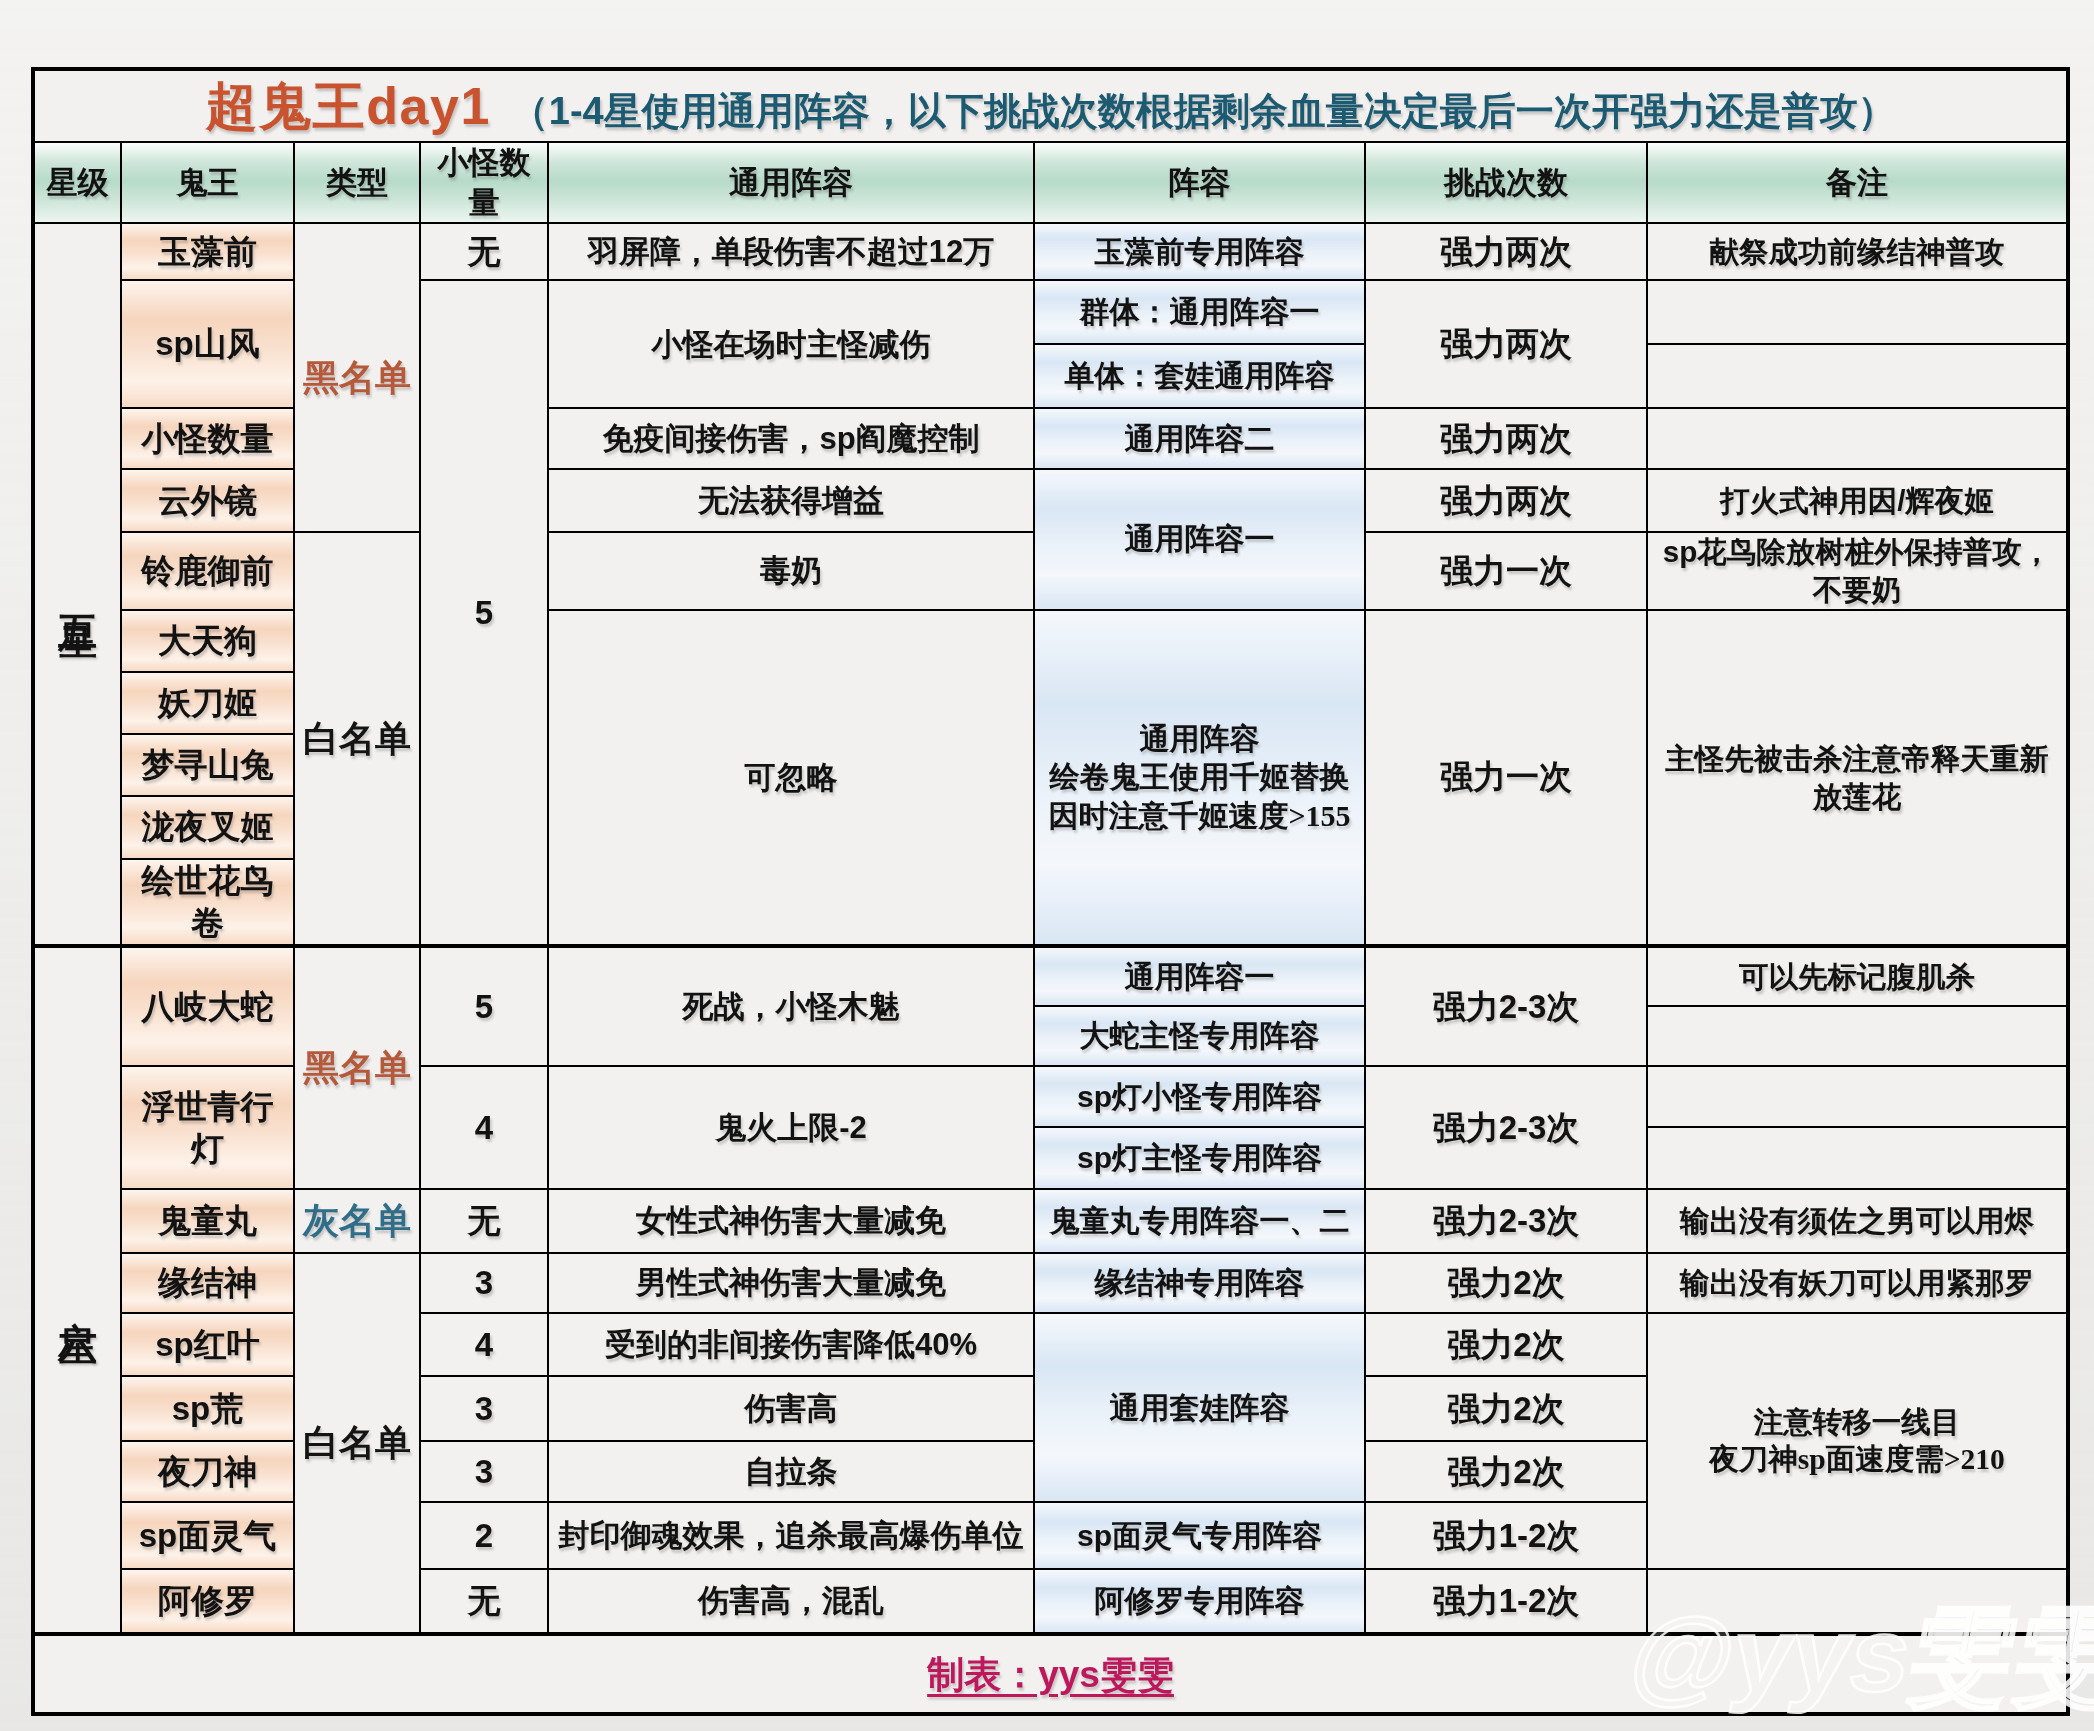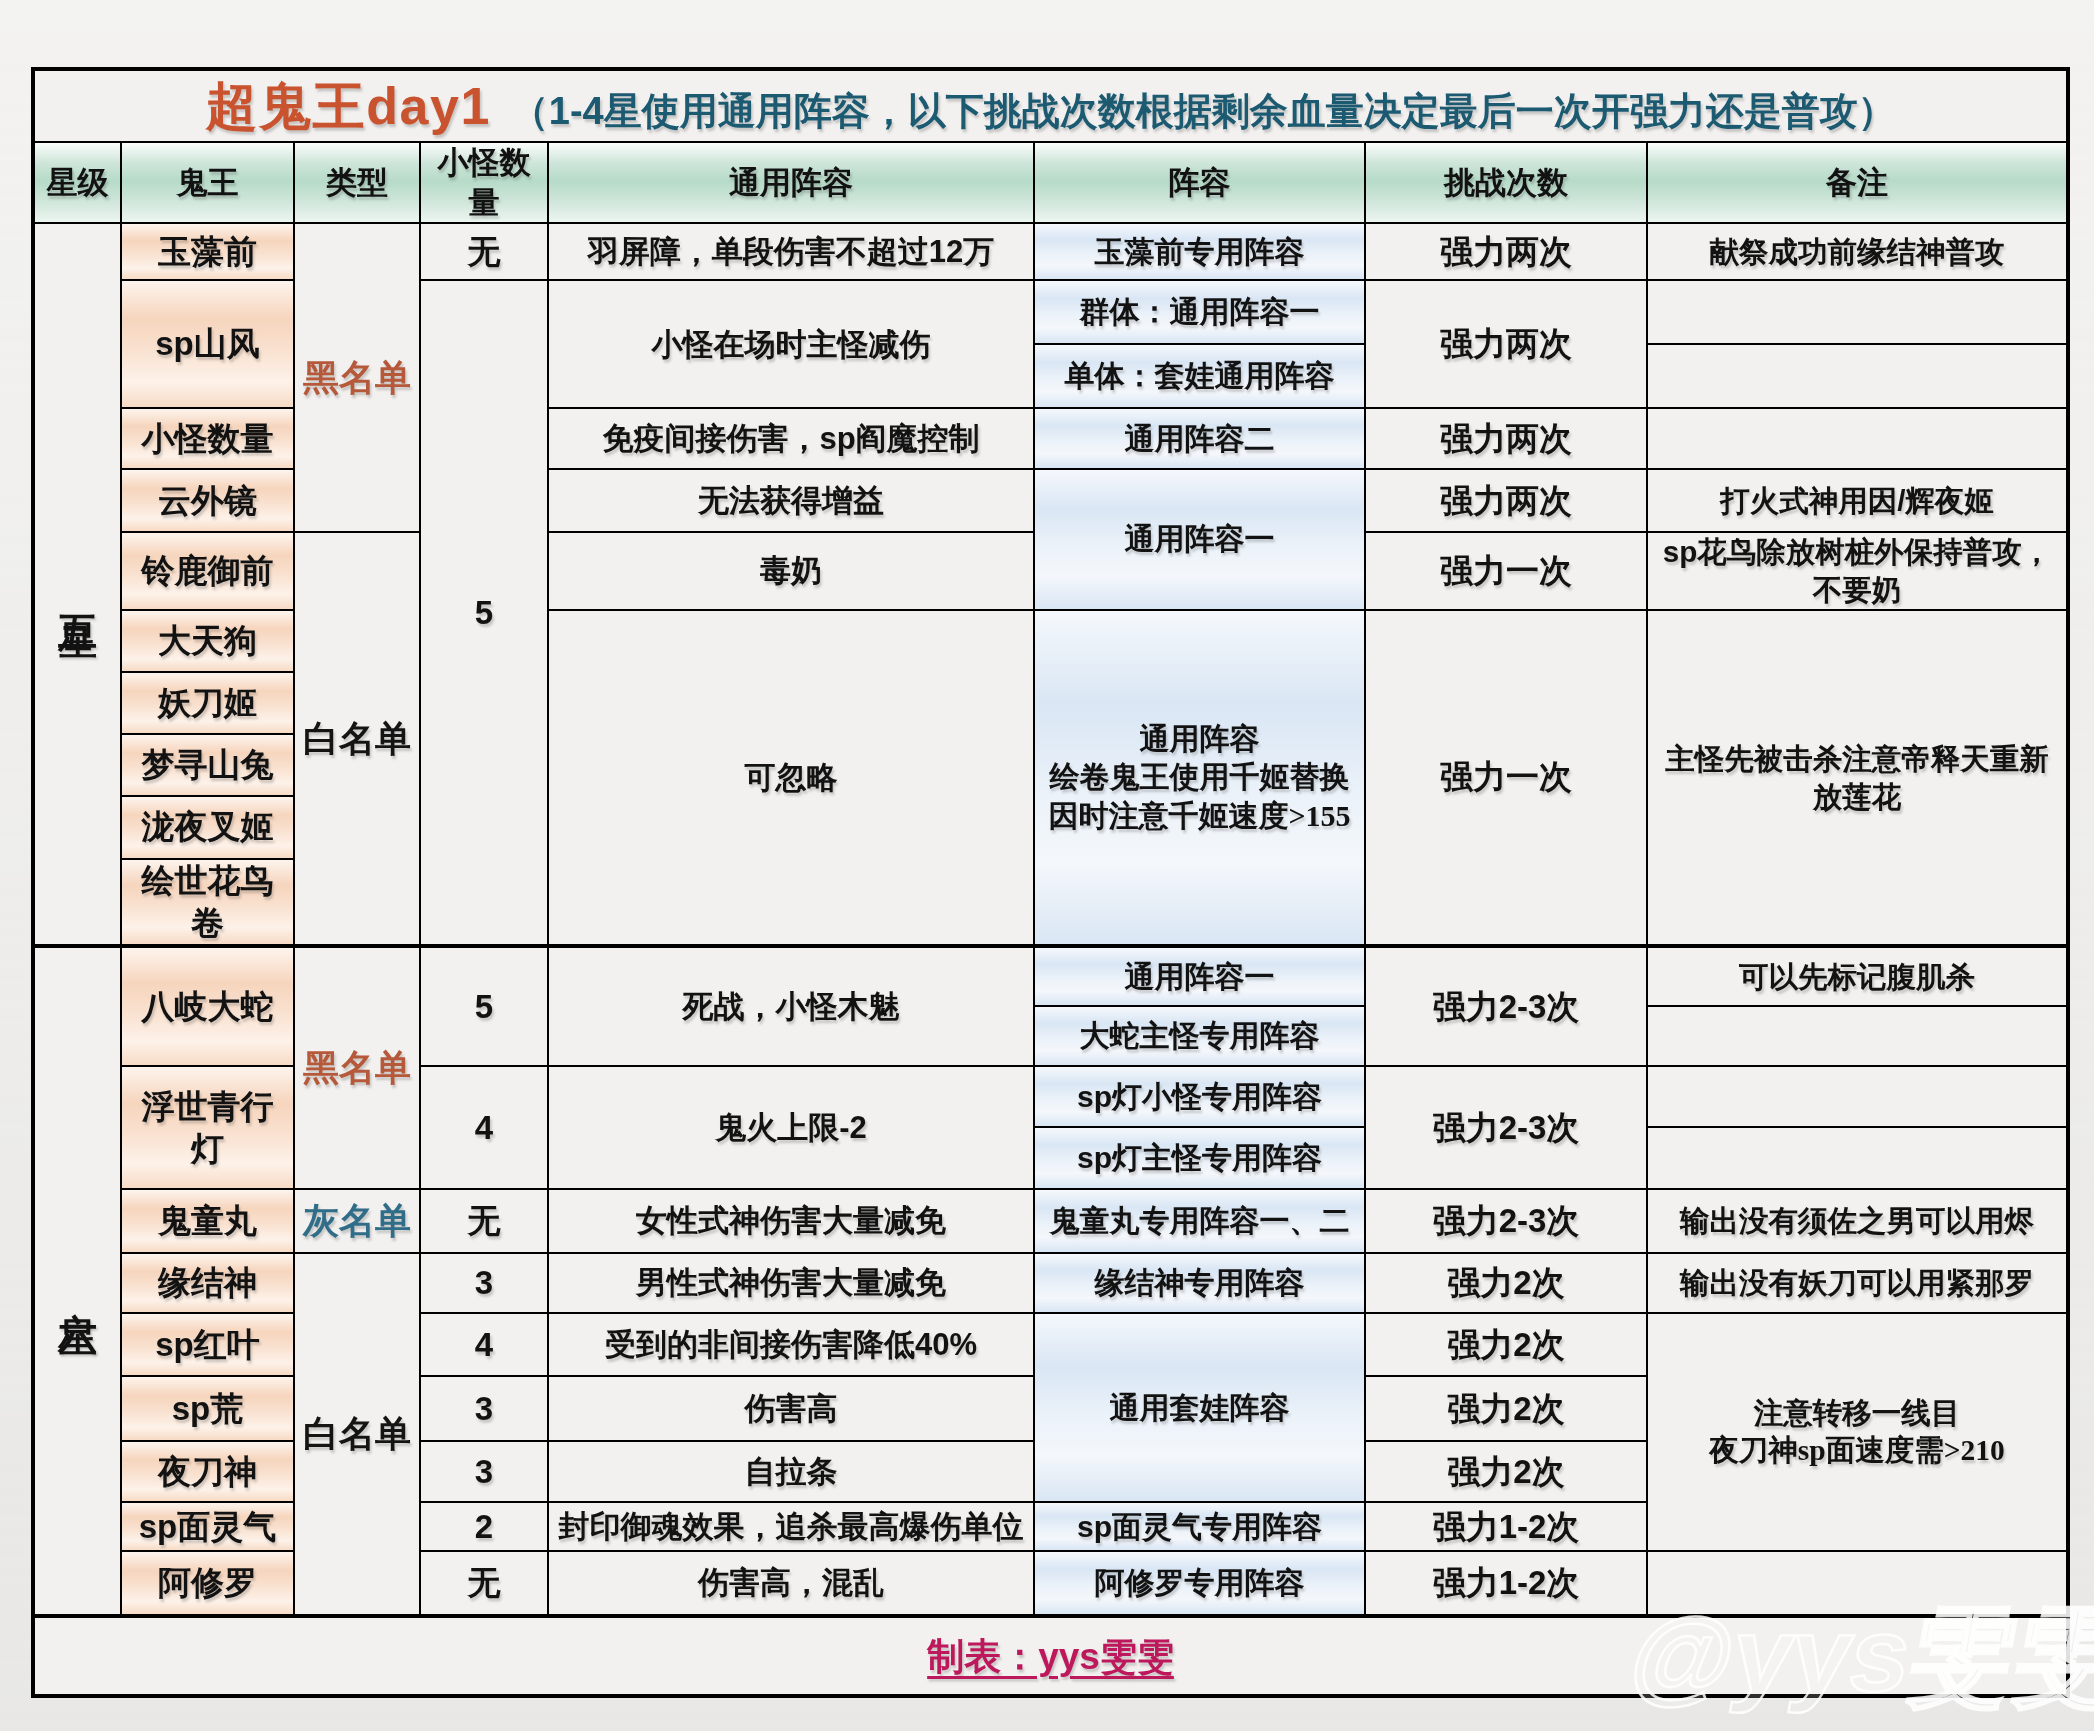--- a/index.html
+++ b/index.html
@@ -226,21 +226,21 @@
     <td class="minion-cell">3</td>
     <td class="skill-cell">伤害高</td>
     <td class="attempt-cell">强力2次</td>
   </tr>
   <tr style="height:61px">
     <td class="name-cell">夜刀神</td>
     <td class="minion-cell">3</td>
     <td class="skill-cell">自拉条</td>
     <td class="attempt-cell">强力2次</td>
   </tr>
-  <tr style="height:49px">
+  <tr style="height:67px">
     <td class="name-cell">sp面灵气</td>
     <td class="minion-cell">2</td>
     <td class="skill-cell">封印御魂效果，追杀最高爆伤单位</td>
     <td class="lineup-cell">sp面灵气专用阵容</td>
     <td class="attempt-cell">强力1-2次</td>
   </tr>
   <tr style="height:65px">
     <td class="name-cell">阿修罗</td>
     <td class="minion-cell">无</td>
     <td class="skill-cell">伤害高，混乱</td>

